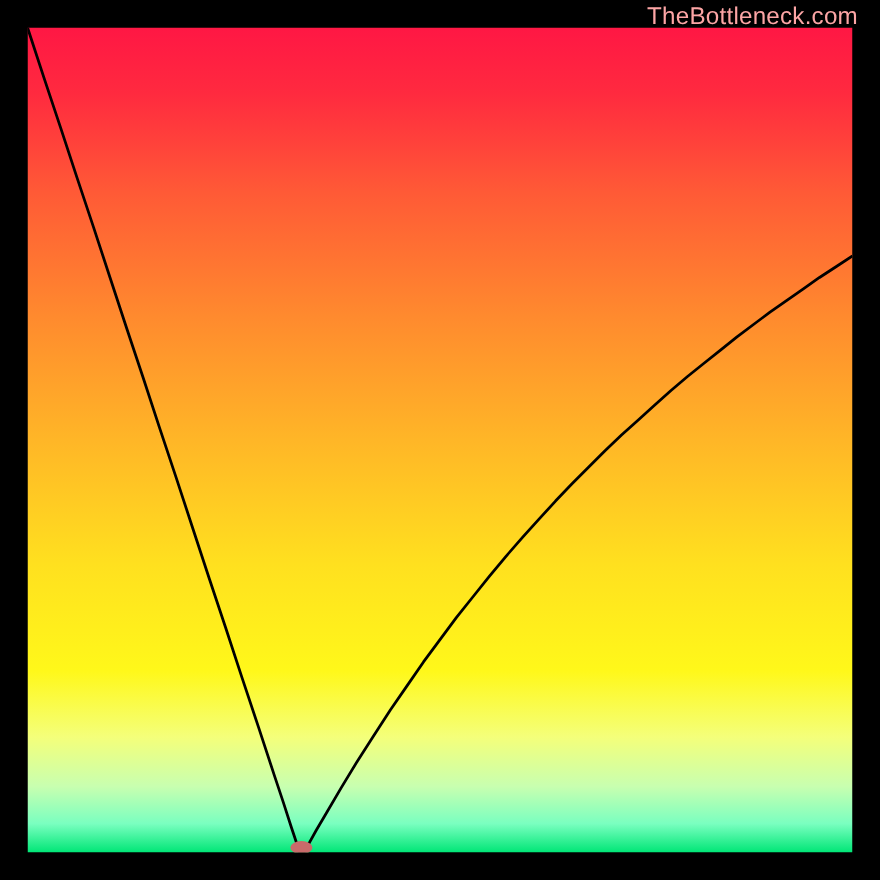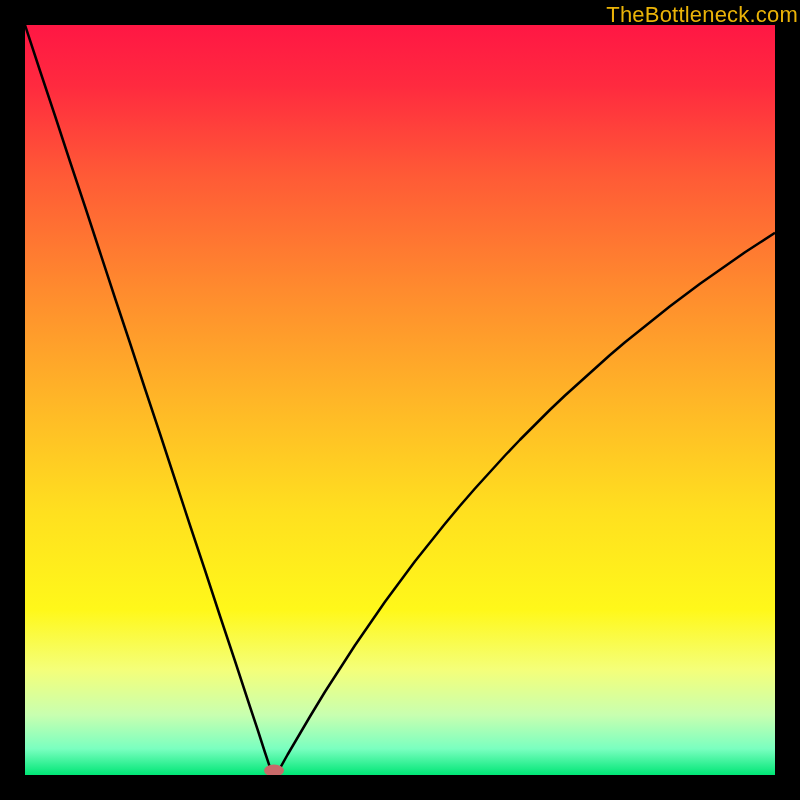--- a/index.html
+++ b/index.html
@@ -14,24 +14,24 @@
     position: absolute;
     left: 25px;
     top: 25px;
     width: 750px;
     height: 750px;
     background: #000;
   }
   .watermark {
     position: absolute;
     top: 2px;
-    right: 2px;
+    right: 20px;
     font-family: Arial, Helvetica, sans-serif;
     font-size: 22px;
-    color: #eab308;
+    color: #fca5a5;
     font-weight: 400;
     letter-spacing: 0.2px;
   }
 </style>
 </head>
 <body>
 
 <div class="frame">
   <svg id="chart-svg" width="750" height="750" viewBox="0 0 750 750">
       <defs>

